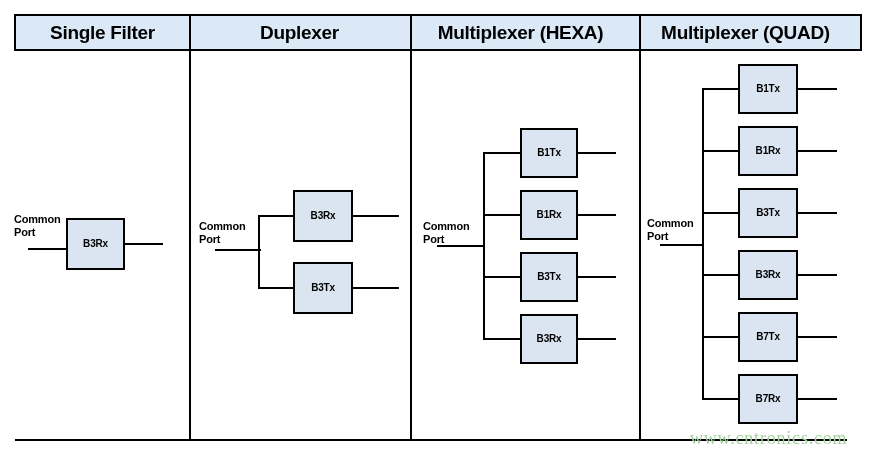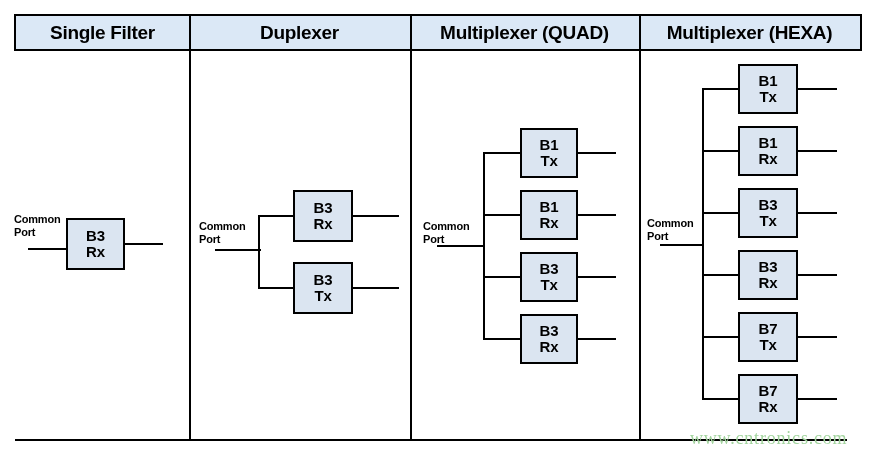--- a/index.html
+++ b/index.html
@@ -43,25 +43,25 @@
     left: 15px; top: 439px;
     width: 832px; height: 2px;
     background: var(--line, #000);
   }
   .wire { position: absolute; background: var(--line, #000); }
   .fbox {
     position: absolute;
     background: var(--box-fill, #dbe5f1);
     border: 2px solid var(--line, #000);
     display: flex;
-    flex-direction: column;
+    flex-direction: row;
     align-items: center;
     justify-content: center;
     font-weight: bold;
-    font-size: 15px;
+    font-size: 10px;
     line-height: 16px;
     letter-spacing: -0.2px;
   }
   .common-label {
     position: absolute;
     width: 54px;
     font-weight: bold;
     font-size: 11px;
     line-height: 13px;
     letter-spacing: -0.2px;
@@ -77,22 +77,22 @@
   }
 </style>
 </head>
 <body>
 
 <div class="stage" style="--header-bg: #dbe8f6; --box-fill: #dbe5f1; --line: #000000; --watermark: #a2d49e;">
 
   <div class="header-row">
     <div class="hcell" style="flex:0 0 173px;">Single Filter</div>
     <div class="hcell" style="flex:0 0 221px;">Duplexer</div>
+    <div class="hcell" style="flex:1;">Multiplexer (HEXA)</div>
     <div class="hcell" style="flex:0 0 229px;">Multiplexer (QUAD)</div>
-    <div class="hcell" style="flex:1;">Multiplexer (HEXA)</div>
   </div>
 
   <div class="vdivider" style="left:189px;"></div>
   <div class="vdivider" style="left:410px;"></div>
   <div class="vdivider" style="left:639px;"></div>
   <div class="bottom-rule"></div>
 
   <div id="diagram-layer">
       <div class="common-label" style="left: 14px; top: 213px;">Common Port</div>
       <div class="wire" style="left: 28px; top: 248px; width: 38px; height: 2px;"></div>

